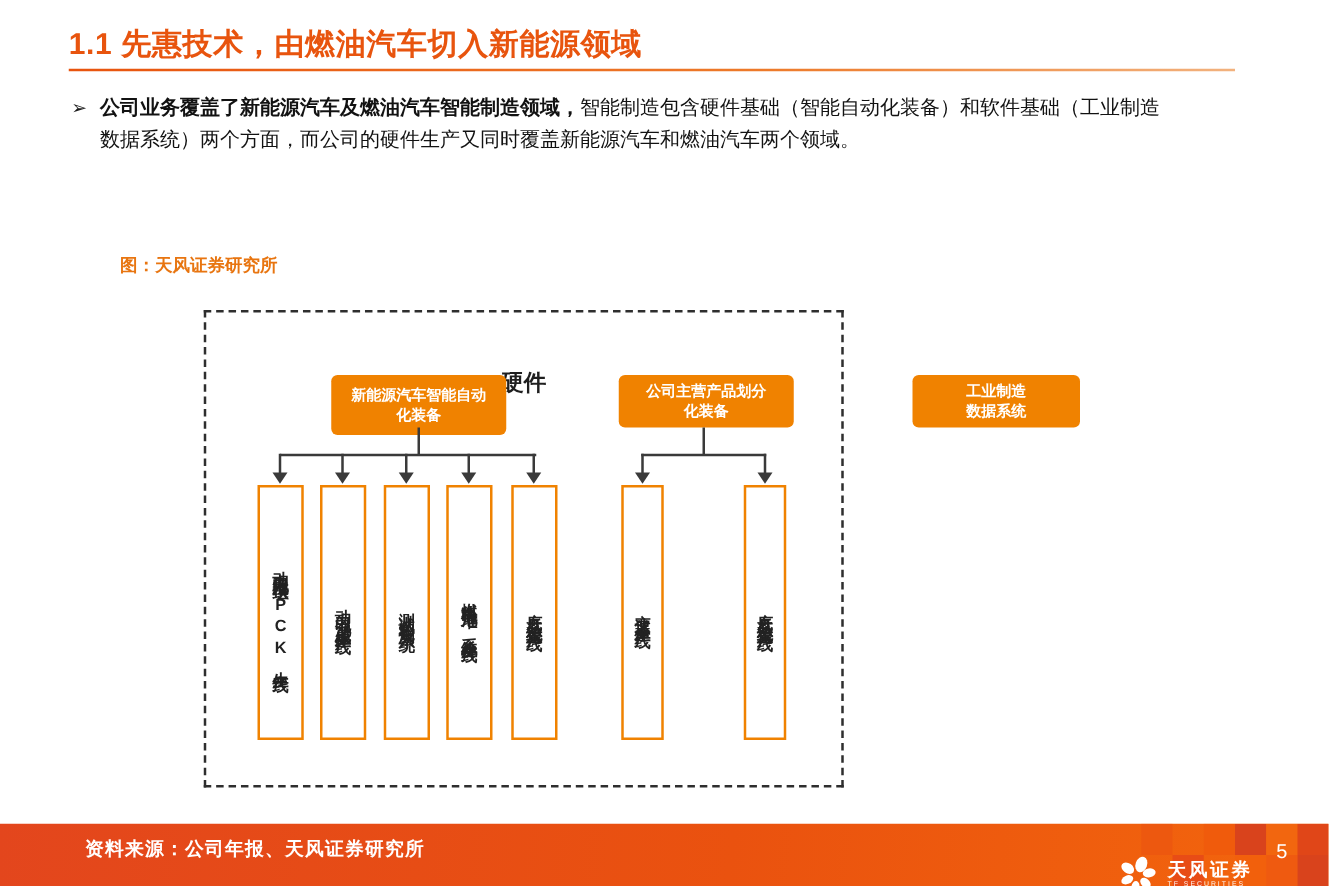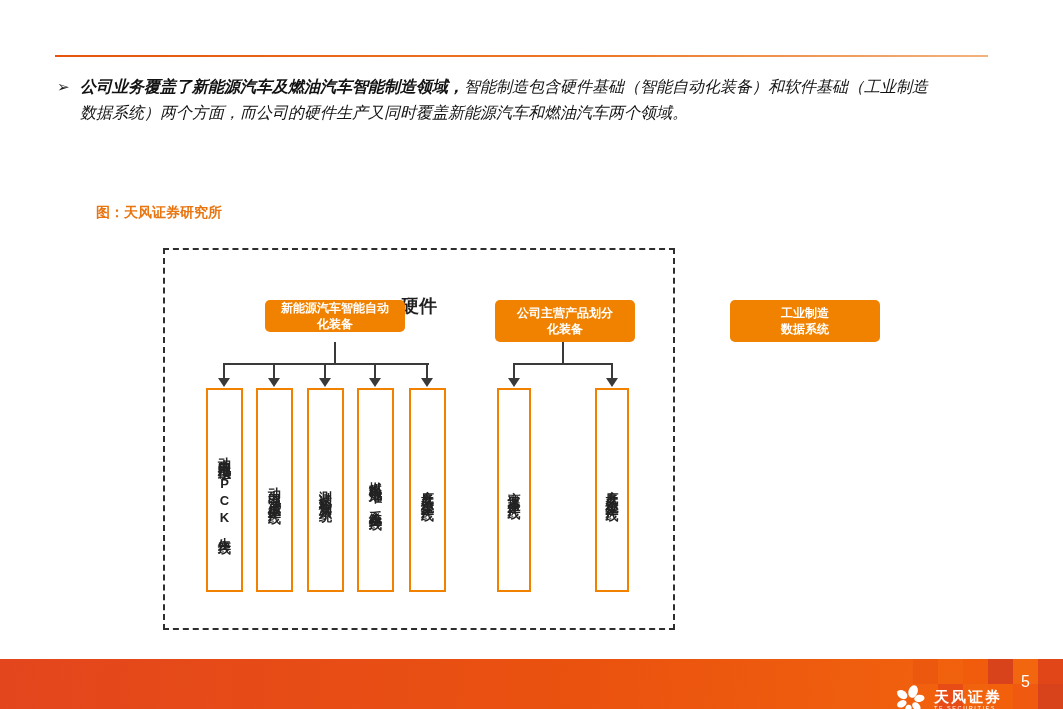--- a/index.html
+++ b/index.html
@@ -24,21 +24,21 @@
   }
   
   .intro {
     position: absolute; left: 57px; top: 74px; width: 882px;
     font-size: 16px; line-height: 26px; color: #121212;
   }
   .intro .bullet {
     position: absolute; left: 0; top: 0;
     font-size: 15px; color: #1a1a1a;
   }
-  .intro .intro-text { display: block; padding-left: 23px; font-style: italic; }
+  .intro .intro-text { display: block; padding-left: 23px; }
   .intro b { font-weight: bold; }
   
   .fig-caption {
     position: absolute; left: 96px; top: 204px;
     font-size: 14px; font-weight: bold; color: #E87510;
   }
   
   .panel {
     position: absolute; top: 248px; height: 382px;
     border: 2px dashed #2e2e2e; background: #ffffff;
@@ -51,23 +51,23 @@
   }
   
   .obox {
     position: absolute;
     background: #F08200; color: #ffffff;
     border-radius: 5px;
     display: flex; align-items: center; justify-content: center;
     text-align: center; font-size: 12px; font-weight: bold; line-height: 16px;
     white-space: pre-line;
   }
-  .obox-a { left: 265px; top: 300px; width: 140px; height: 32px; }
+  .obox-a { left: 265px; top: 300px; width: 140px; height: 48px; }
   .obox-b { left: 495px; top: 300px; width: 140px; height: 42px; }
-  .obox-sw { left: 730px; top: 300px; width: 150px; height: 42px; }
+  .obox-sw { left: 730px; top: 300px; width: 134px; height: 42px; }
   
   .vbox {
     position: absolute; top: 388px; height: 204px;
     border: 2px solid #F08200; background: #ffffff;
     display: flex; align-items: center; justify-content: center;
   }
   .vbox span {
     writing-mode: vertical-rl; text-orientation: upright;
     font-size: 13px; font-weight: 600; color: #222222; letter-spacing: 3px;
     line-height: 1;
@@ -107,20 +107,21 @@
   .page-num {
     position: absolute; left: 1013px; top: 673px; width: 25px;
     text-align: center; font-size: 16px; color: #ffffff;
   }
 </style>
 </head>
 <body>
 
 <div class="page">
 
+  <div class="page-title">1.1 先惠技术，由燃油汽车切入新能源领域</div>
   <div class="title-rule"></div>
 
   <div class="intro">
     <span class="bullet">➢</span>
     <span class="intro-text"><b>公司业务覆盖了新能源汽车及燃油汽车智能制造领域，</b><span>智能制造包含硬件基础（智能自动化装备）和软件基础（工业制造数据系统）两个方面，而公司的硬件生产又同时覆盖新能源汽车和燃油汽车两个领域。</span></span>
   </div>
 
   <div class="fig-caption">图：天风证券研究所</div>
 
   <div class="panel panel-hardware">
@@ -184,20 +185,21 @@
   <div class="footer">
     <div class="sq" style="left:913px; top:0;  background:#ED580F;"></div>
     <div class="sq" style="left:938px; top:25px; background:#E84C16;"></div>
     <div class="sq" style="left:963px; top:0;  background:#F05B0C;"></div>
     <div class="sq" style="left:988px; top:0;  background:#D9431C;"></div>
     <div class="sq" style="left:988px; top:25px; background:#F2600C;"></div>
     <div class="sq" style="left:1013px; top:0;  background:#F2660F;"></div>
     <div class="sq" style="left:1013px; top:25px; background:#EF5A10;"></div>
     <div class="sq" style="left:1038px; top:0;  background:#E04618;"></div>
     <div class="sq" style="left:1038px; top:25px; background:#D9431C;"></div>
+    <div class="footer-source">资料来源：公司年报、天风证券研究所</div>
     <div class="tf-logo">
       <svg width="34" height="34" viewBox="-17 -17 34 34">
         <g fill="#ffffff">
           <g transform="rotate(20)">
               <ellipse cx="0" cy="-9" rx="4.6" ry="6.4"></ellipse>
             </g>
           <g transform="rotate(80)">
               <ellipse cx="0" cy="-9.5" rx="3.6" ry="5.2"></ellipse>
             </g>
           <g transform="rotate(135)">

